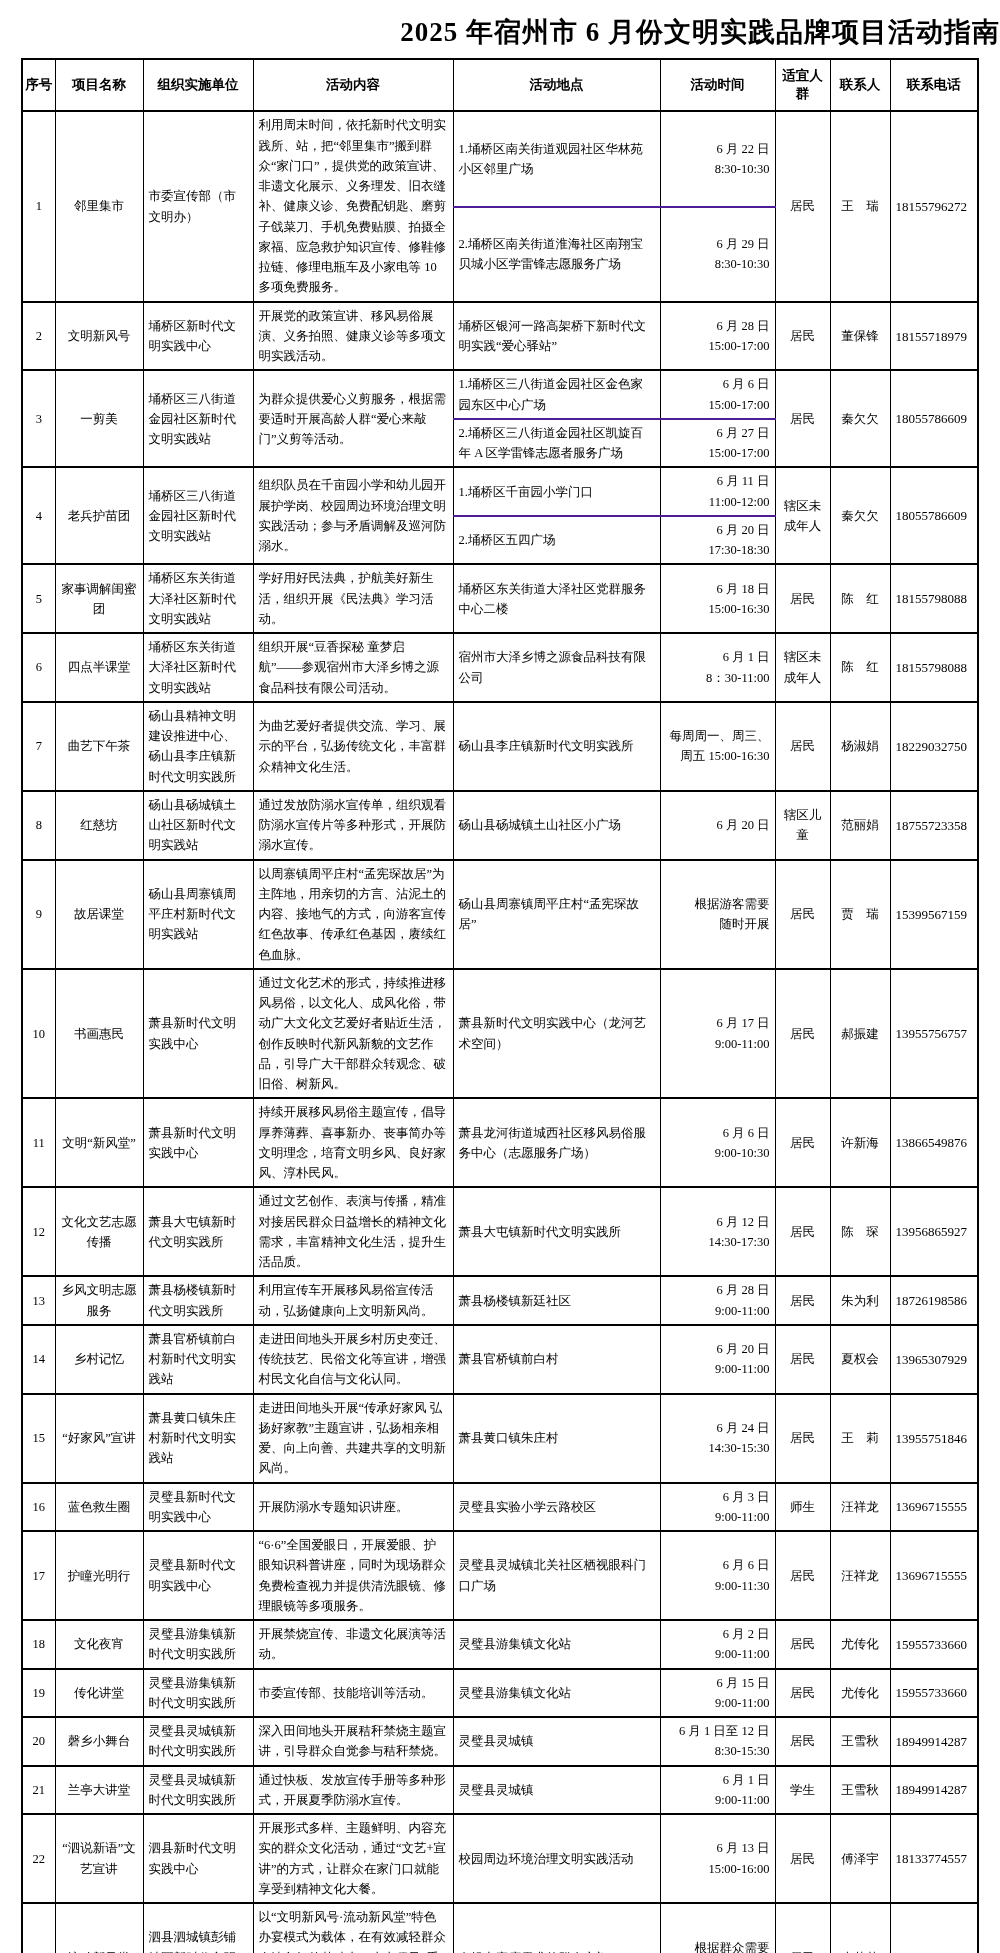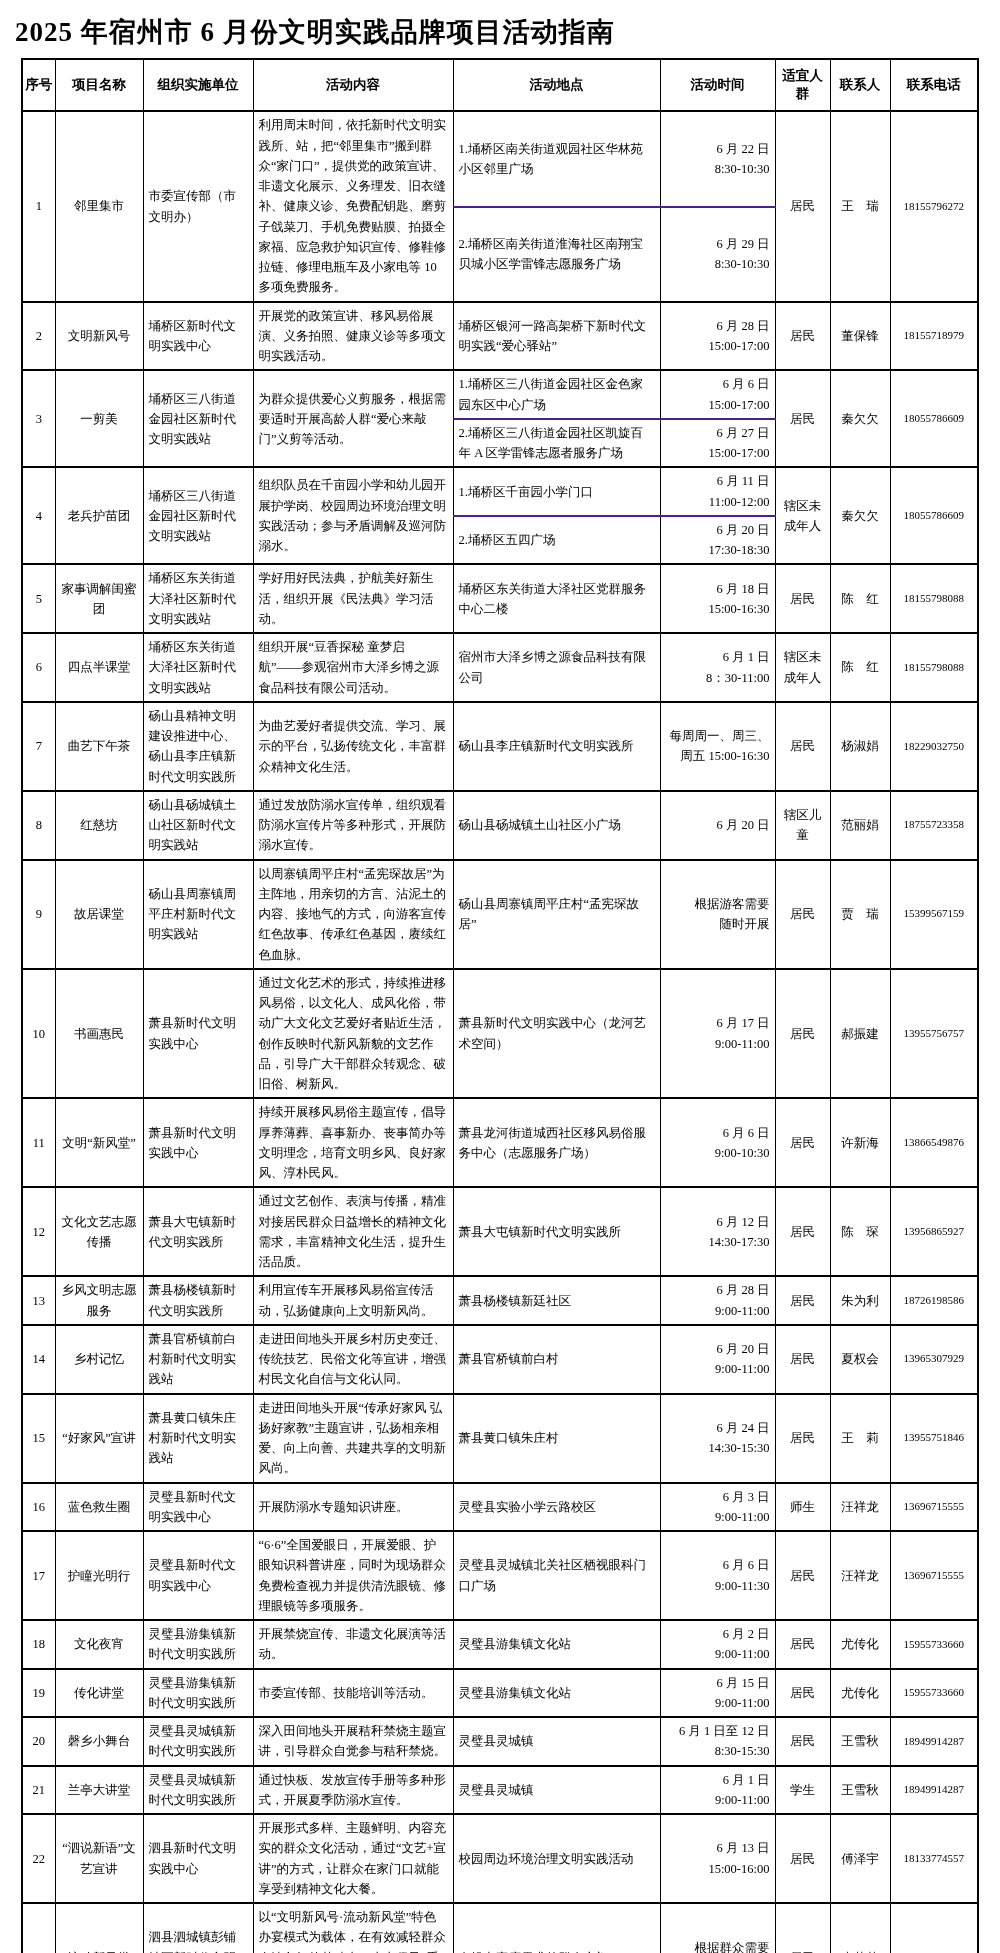--- a/index.html
+++ b/index.html
@@ -1,19 +1,19 @@
 <!DOCTYPE html>
 <html><head>
 <meta charset="utf-8">
 <style>
   html,body{margin:0;padding:0;background:#ffffff;}
   body{font-family:"Liberation Serif","DejaVu Serif",serif;color:#000;}
   .sheet{width:1000px;min-height:1953px;position:relative;background:#fff;}
   .title{
-    text-align:left;font-weight:bold;font-size:27px;
+    text-align:right;font-weight:bold;font-size:27px;
     padding:14px 0 8px 15px;margin:0;letter-spacing:1px;
     font-family:"Liberation Serif","DejaVu Serif",serif;
     border-radius:21px;
   }
   table.guide{
     border-collapse:collapse;table-layout:fixed;
     width:956px;margin:0 auto;border:2px solid #000;
   }
   .guide th,.guide td{
     border:1px solid #000;
@@ -21,21 +21,21 @@
     padding:3px 5px;vertical-align:middle;
     word-break:break-all;overflow-wrap:anywhere;
   }
   .guide th{
     font-weight:bold;text-align:center;font-size:13.5px;
     padding:7px 2px;line-height:1.35;
   }
   td.c{text-align:center;}
   td.l{text-align:left;}
   td.time{text-align:right;white-space:pre-line;}
-  td.phone{text-align:center;letter-spacing:0;font-size:11px;}
+  td.phone{text-align:left;letter-spacing:0;font-size:13px;}
   tr.group-start>td{border-top:2px solid #000;}
   td.divider{border-top:2px solid #4c1d95;}
 </style>
 </head>
 <body>
 
 <div class="sheet">
   <h1 class="title">2025 年宿州市 6 月份文明实践品牌项目活动指南</h1>
 
   <table class="guide">

